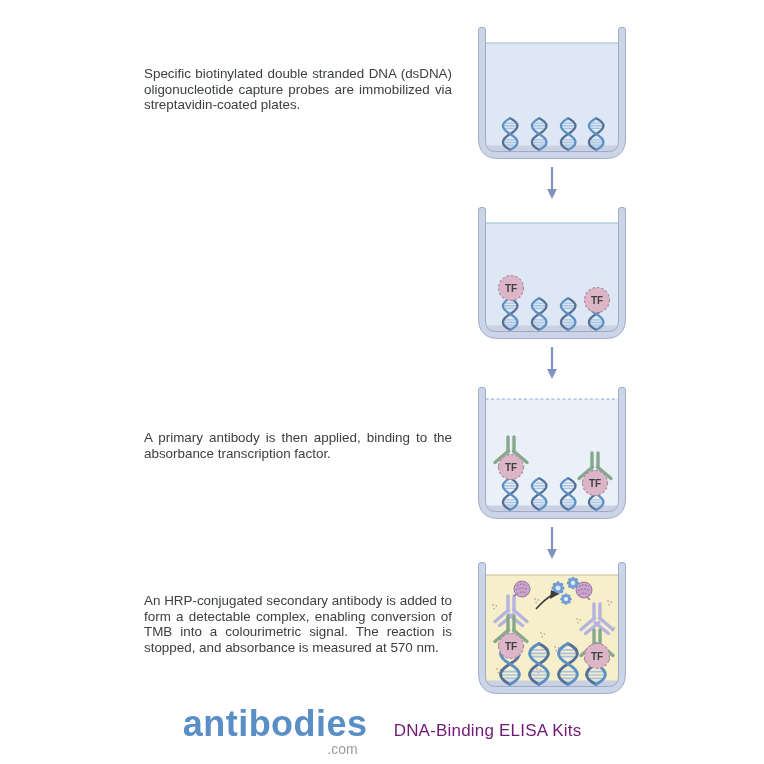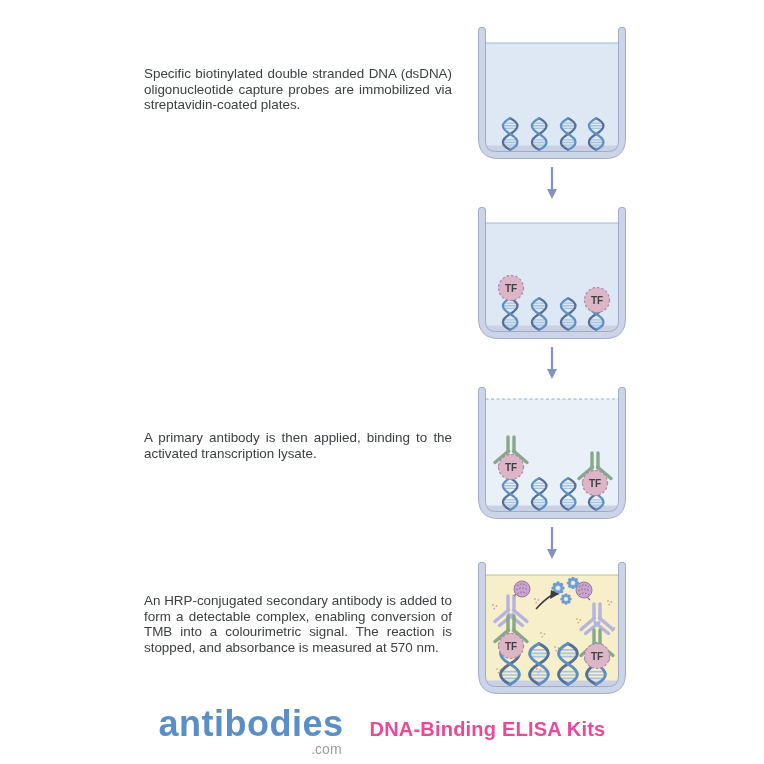--- a/index.html
+++ b/index.html
@@ -9,22 +9,22 @@
              color:#3c4043;text-align:justify;}
   .well{position:absolute;left:478px;}
   .flow-arrow{position:absolute;left:545px;}
   .defs-holder{position:absolute;width:0;height:0;overflow:hidden;}
   .tf-label{font-size:10px;font-weight:bold;fill:#3e4046;text-anchor:middle;
             font-family:"Liberation Sans",sans-serif;}
   .footer{position:absolute;top:706px;left:0;right:0;display:flex;justify-content:center;
           align-items:flex-end;gap:26px;}
   .logo{display:flex;flex-direction:column;align-items:flex-end;}
   .brand{font-size:36px;font-weight:bold;color:#5a8ec6;line-height:1;letter-spacing:0.5px;}
-  .domain{font-size:14px;color:#9c9c9c;margin-right:2px;line-height:1.1;}
-  .tagline{font-size:20px;font-weight:bold;color:#ec4899;padding-bottom:16px;letter-spacing:0.2px;}
+  .domain{font-size:14px;color:#9c9c9c;margin-right:10px;line-height:1.1;}
+  .tagline{font-size:17px;font-weight:normal;color:#701a75;padding-bottom:16px;letter-spacing:0.2px;}
 </style>
 </head>
 <body>
 
 <div class="canvas">
 
   <svg class="defs-holder" aria-hidden="true">
     <defs>
       <clipPath id="cavityClip">
         <path d="M7.5,0 H140.5 V114 Q140.5,124.5 130.5,124.5 H17.5 Q7.5,124.5 7.5,114 Z"></path>
@@ -78,21 +78,21 @@
       </symbol>
       <symbol id="speck" viewBox="0 0 6 6" style="overflow:visible">
         <circle cx="1" cy="1" r="0.9" fill="currentColor"></circle>
         <circle cx="4.4" cy="2" r="0.9" fill="currentColor"></circle>
         <circle cx="2.2" cy="4.6" r="0.9" fill="currentColor"></circle>
       </symbol>
     </defs>
   </svg>
 
   <div class="step-text" style="top:66px">Specific biotinylated double stranded DNA (dsDNA) oligonucleotide capture probes are immobilized via streptavidin-coated plates.</div>
-  <div class="step-text" style="top:430px">A primary antibody is then applied, binding to the activated transcription lysate.</div>
+  <div class="step-text" style="top:430px">A primary antibody is then applied, binding to the absorbance transcription factor.</div>
   <div class="step-text" style="top:593px">An HRP-conjugated secondary antibody is added to form a detectable complex, enabling conversion of TMB into a colourimetric signal. The reaction is stopped, and absorbance is measured at 570 nm.</div>
 
   <svg class="well" style="top:27px" width="148" height="133" viewBox="0 0 148 133">
     <path d="M7.5,0 H140.5 V114 Q140.5,124.5 130.5,124.5 H17.5 Q7.5,124.5 7.5,114 Z" fill="#ffffff"></path>
     <path d="M7.5,16 H140.5 V114 Q140.5,124.5 130.5,124.5 H17.5 Q7.5,124.5 7.5,114 Z" fill="#dde8f4"></path>
     <rect x="7.5" y="118.5" width="133" height="6.5" fill="#c9d1e3" clip-path="url(#cavityClip)"></rect>
     <line x1="7.5" y1="16" x2="140.5" y2="16" stroke="#9bb8d8" stroke-width="1"></line>
     <use href="#dna" x="24" y="90" width="18" height="34"></use>
     <use href="#dna" x="53" y="90" width="18" height="34"></use>
     <use href="#dna" x="82" y="90" width="18" height="34"></use>

